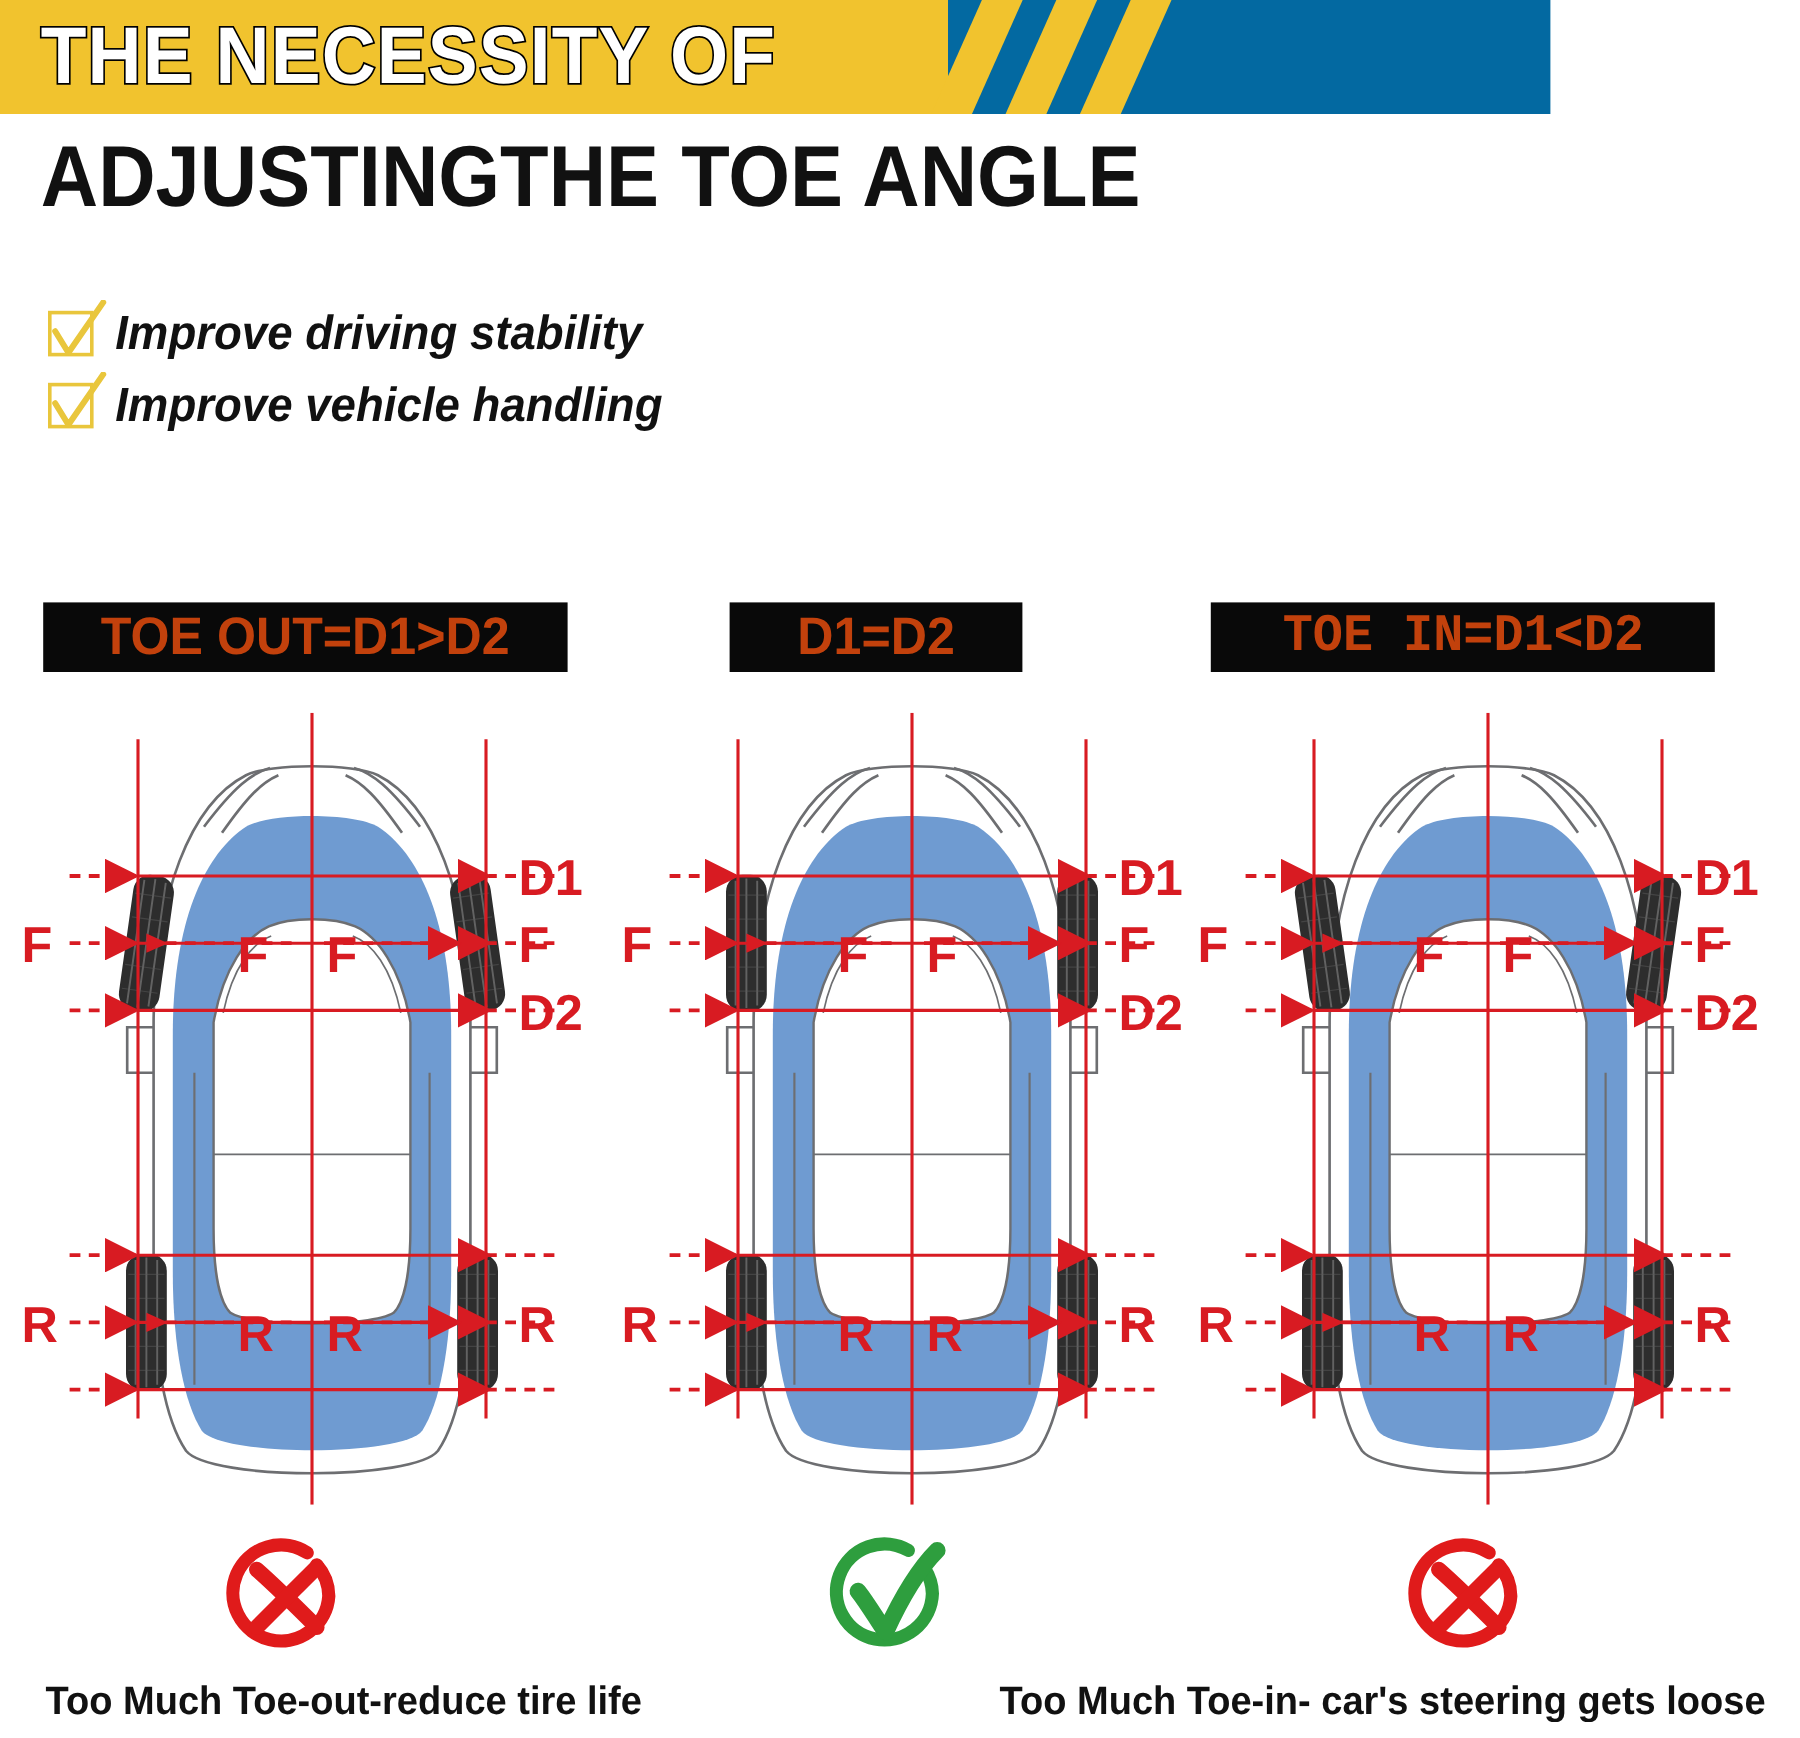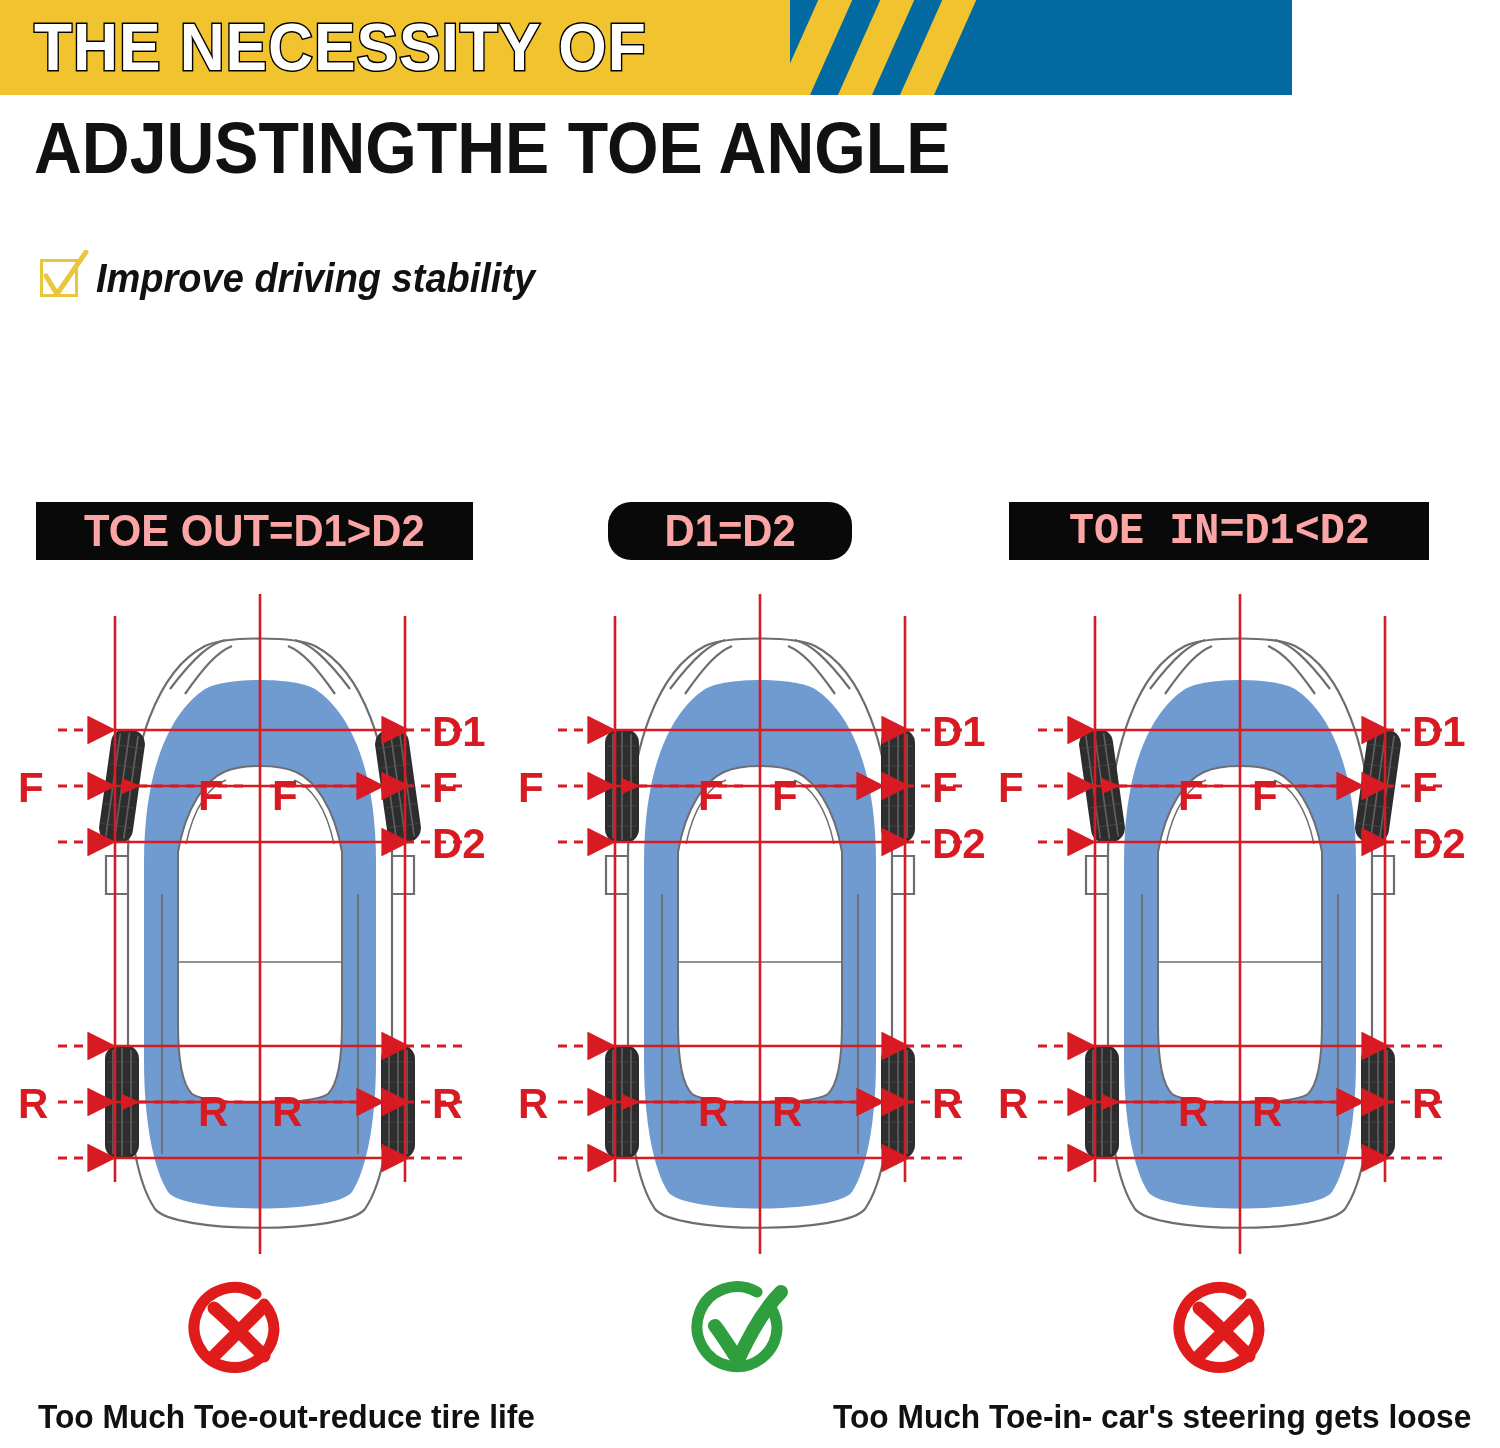--- a/index.html
+++ b/index.html
@@ -51,29 +51,29 @@
   }
   .check-box svg{position:absolute;left:-3px;top:-12px;}
   .check-label{
     font-size:40px;font-weight:700;color:#111;white-space:nowrap;
     font-family:"Liberation Sans Narrow","Liberation Sans",sans-serif;
     transform:scaleX(0.95);transform-origin:left center;
   }
 
   
   .tag{
-    position:absolute;background:#090909;color:#fca5a5;
+    position:absolute;background:#090909;color:#c2410c;
     font-weight:700;display:flex;align-items:center;justify-content:center;
     font-family:"Liberation Sans Narrow","Liberation Sans",sans-serif;
     letter-spacing:0px;
     font-size:44px;height:58px;white-space:nowrap;
   }
   .tag span{transform:scaleX(0.95);display:inline-block;}
   #tag-0{left:36px;top:502px;width:437px;}
-  #tag-1{left:608px;top:502px;width:244px;border-radius:23px;}
+  #tag-1{left:608px;top:502px;width:244px;}
   #tag-2{left:1009px;top:502px;width:420px;font-family:Liberation Mono, monospace;}
 
   
   .diagram{position:absolute;top:594px;width:500px;height:660px;}
   #diagram-0{left:10px;}
   #diagram-1{left:510px;}
   #diagram-2{left:990px;}
 
   
   .verdict{position:absolute;top:1278px;width:120px;height:110px;}
@@ -108,20 +108,28 @@
 
   <div class="check-row">
     <span class="check-box">
       <svg width="52" height="56" viewBox="0 0 52 56">
         <path d="M6 26 L17 44 L46 2" fill="none" stroke="#e9c63c" stroke-width="5" stroke-linecap="round" stroke-linejoin="round"></path>
       </svg>
     </span>
     <span class="check-label">Improve driving stability</span>
   </div>
 
+  <div class="check-row">
+    <span class="check-box">
+      <svg width="52" height="56" viewBox="0 0 52 56">
+        <path d="M6 26 L17 44 L46 2" fill="none" stroke="#e9c63c" stroke-width="5" stroke-linecap="round" stroke-linejoin="round"></path>
+      </svg>
+    </span>
+    <span class="check-label">Improve vehicle handling</span>
+  </div>
 
 
 </div>
 
 <div class="tag" id="tag-0">
     <span>TOE OUT=D1&gt;D2</span>
   </div>
 <div class="tag" id="tag-1">
     <span>D1=D2</span>
   </div>

